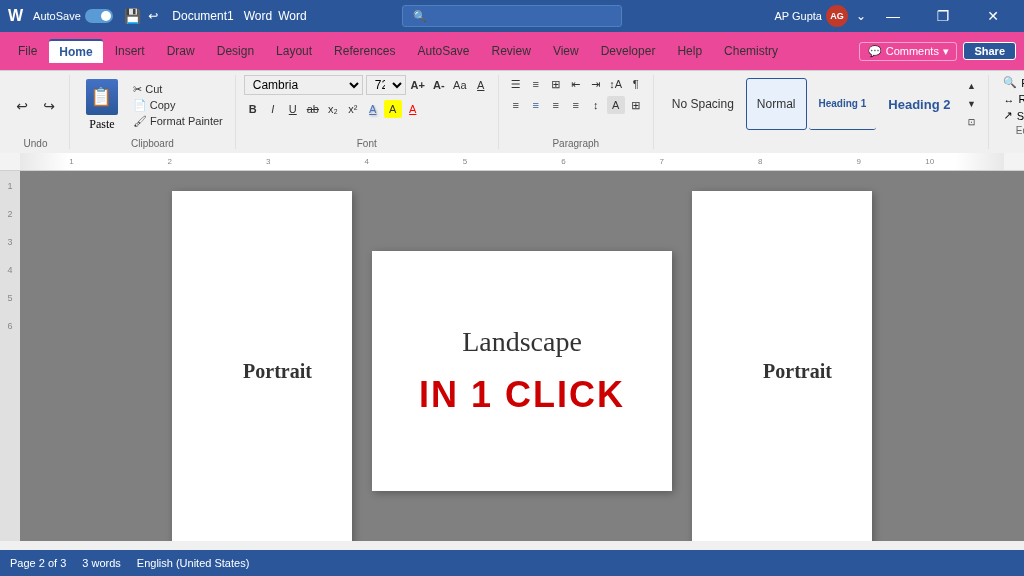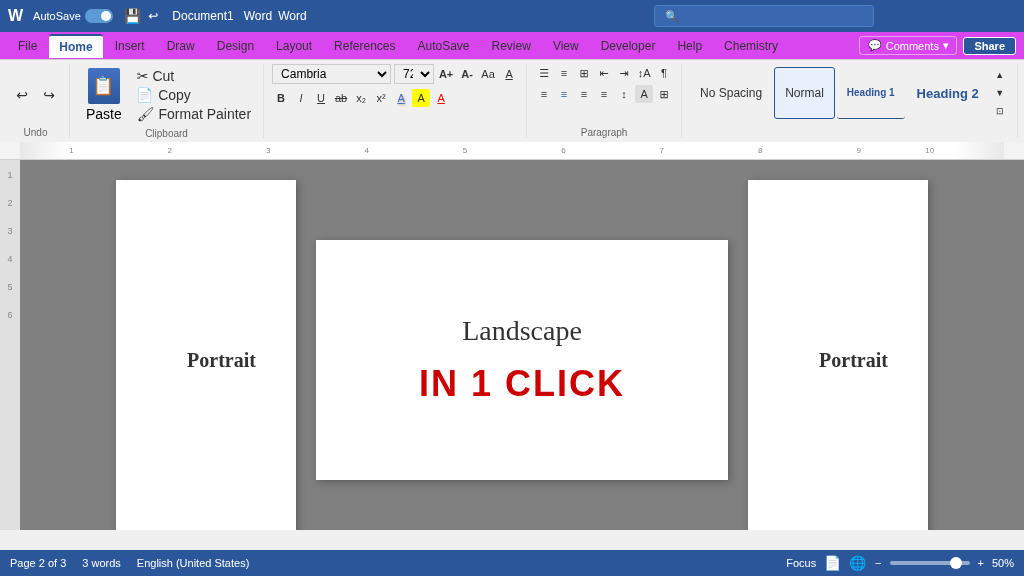--- a/index.html
+++ b/index.html
@@ -94,22 +94,22 @@
       width: 10px; height: 10px;
       background: white;
       border-radius: 50%;
       position: absolute;
       right: 2px; top: 2px;
     }
     .ribbon-tabs {
       display: flex;
       align-items: center;
       padding: 0 8px;
-      height: 28px;
-      background: #d946ef;
+      height: 39px;
+      background: #ec4899;
       border-bottom: 1px solid #d0d0d0;
       gap: 2px;
     }
     .ribbon-tab {
       padding: 4px 10px;
       font-size: 12px;
       cursor: pointer;
       color: #333;
       border-radius: 3px 3px 0 0;
     }
@@ -170,21 +170,21 @@
       justify-content: center;
       font-size: 18px;
       color: white;
     }
     .small-btns {
       display: flex;
       flex-direction: column;
       gap: 1px;
     }
     .small-btn {
-      font-size: 14px;
+      font-size: 11px;
       padding: 1px 4px;
       cursor: pointer;
       border-radius: 2px;
       color: #333;
       white-space: nowrap;
     }
 
     
     .font-row {
       display: flex;
@@ -327,21 +327,21 @@
       display: flex;
       align-items: center;
       justify-content: center;
     }
     .page-portrait {
       width: 180px;
       height: 360px;
       padding-left: 31px;
     }
     .page-landscape {
-      width: 412px;
+      width: 300px;
       height: 240px;
       margin-top: 60px;
     }
     .page-text {
       font-size: 20px;
       font-weight: bold;
       color: #333;
       font-family: 'Times New Roman', serif;
     }
     .page-landscape-content {
@@ -436,20 +436,36 @@
     <span style="font-size:14px; margin-left:6px; cursor:pointer;">💾</span>
     <span style="font-size:12px; cursor:pointer;">↩</span>
     <span style="margin-left:8px; font-size:12px;">Document1</span>
     <span style="margin-left:4px; font-size:12px;">Word</span>
     <span style="font-size:12px;">Word</span>
   </div>
   <div class="title-bar-center">
     <div class="search-box">
       <span style="font-size:11px;">🔍</span>
       <input type="text" style="">
+    </div>
+  </div>
+  <div class="title-bar-right">
+    <span style="font-size:11px;">AP Gupta</span>
+    <div class="user-badge">
+      <span style="font-size:9px;">AG</span>
+    </div>
+    <span style="font-size:12px; cursor:pointer; margin-left:4px;">⌄</span>
+    <div class="win-btn">
+      <span>—</span>
+    </div>
+    <div class="win-btn">
+      <span>❐</span>
+    </div>
+    <div class="win-btn close">
+      <span>✕</span>
     </div>
   </div>
 </div>
 
 <div class="ribbon-tabs">
   <div class="ribbon-tab">File</div>
   <div class="ribbon-tab active">Home</div>
   <div class="ribbon-tab">Insert</div>
   <div class="ribbon-tab">Draw</div>
   <div class="ribbon-tab">Design</div>
@@ -480,21 +496,21 @@
       <div class="icon-btn" style="width:24px;height:24px;font-size:14px;">↩</div>
       <div class="icon-btn" style="width:24px;height:24px;font-size:14px;">↪</div>
     </div>
     <div class="ribbon-group-label">Undo</div>
   </div>
 
   <div class="ribbon-group">
     <div class="ribbon-group-content">
       <div class="paste-btn">
         <div class="paste-icon">📋</div>
-        <span style="font-size:14px;">Paste</span>
+        <span style="font-size:12px;font-family:Liberation Serif, serif;">Paste</span>
       </div>
       <div class="small-btns">
         <div class="small-btn">✂ <span>Cut</span></div>
         <div class="small-btn">📄 <span>Copy</span></div>
         <div class="small-btn">🖌 <span>Format Painter</span></div>
       </div>
     </div>
     <div class="ribbon-group-label">Clipboard</div>
   </div>
 
@@ -517,20 +533,21 @@
         <div class="icon-btn" style="font-style:italic;">I</div>
         <div class="icon-btn" style="text-decoration:underline;">U</div>
         <div class="icon-btn" style="text-decoration:line-through;">ab</div>
         <div class="icon-btn">x₂</div>
         <div class="icon-btn">x²</div>
         <div class="icon-btn" style="color:#4472c4;text-decoration:underline;text-shadow:1px 1px 2px rgba(0,0,0,0.3);">A</div>
         <div class="icon-btn" style="background:yellow;padding:1px 3px;">A</div>
         <div class="icon-btn" style="color:red;text-decoration:underline;">A</div>
       </div>
     </div>
+    <div class="ribbon-group-label">Font</div>
   </div>
 
   <div class="ribbon-group">
     <div style="display:flex;flex-direction:column;gap:3px;flex:1;">
       <div class="para-row">
         <div class="icon-btn">☰</div>
         <div class="icon-btn">≡</div>
         <div class="icon-btn">⊞</div>
         <div class="icon-btn">⇤</div>
         <div class="icon-btn">⇥</div>
@@ -634,24 +651,13 @@
     <div class="page page-portrait">
       <span class="page-text">Portrait</span>
     </div>
   </div>
 </div>
 
 <div class="status-bar">
   <span>Page 2 of 3</span>
   <span>3 words</span>
   <span>English (United States)</span>
-  <div class="status-right">
-    <span style="cursor:pointer;">Focus</span>
-    <span style="cursor:pointer;font-size:14px;">📄</span>
-    <span style="cursor:pointer;font-size:14px;">🌐</span>
-    <span style="cursor:pointer;">−</span>
-    <div class="zoom-slider">
-      <div class="zoom-thumb"></div>
-    </div>
-    <span style="cursor:pointer;">+</span>
-    <span>50%</span>
-  </div>
 </div>
 
 </body></html>

